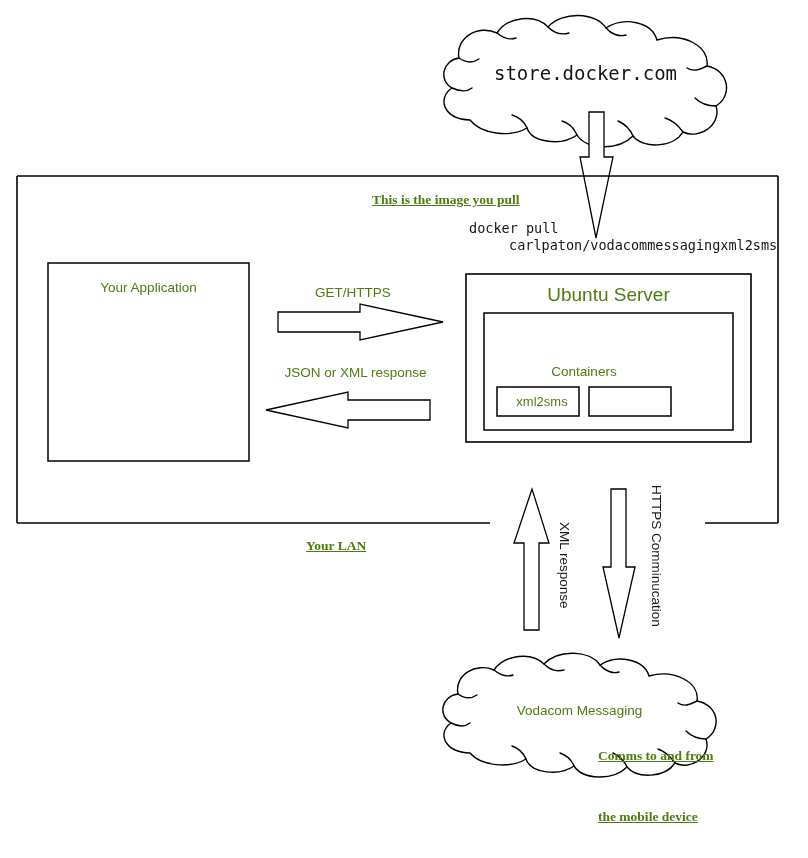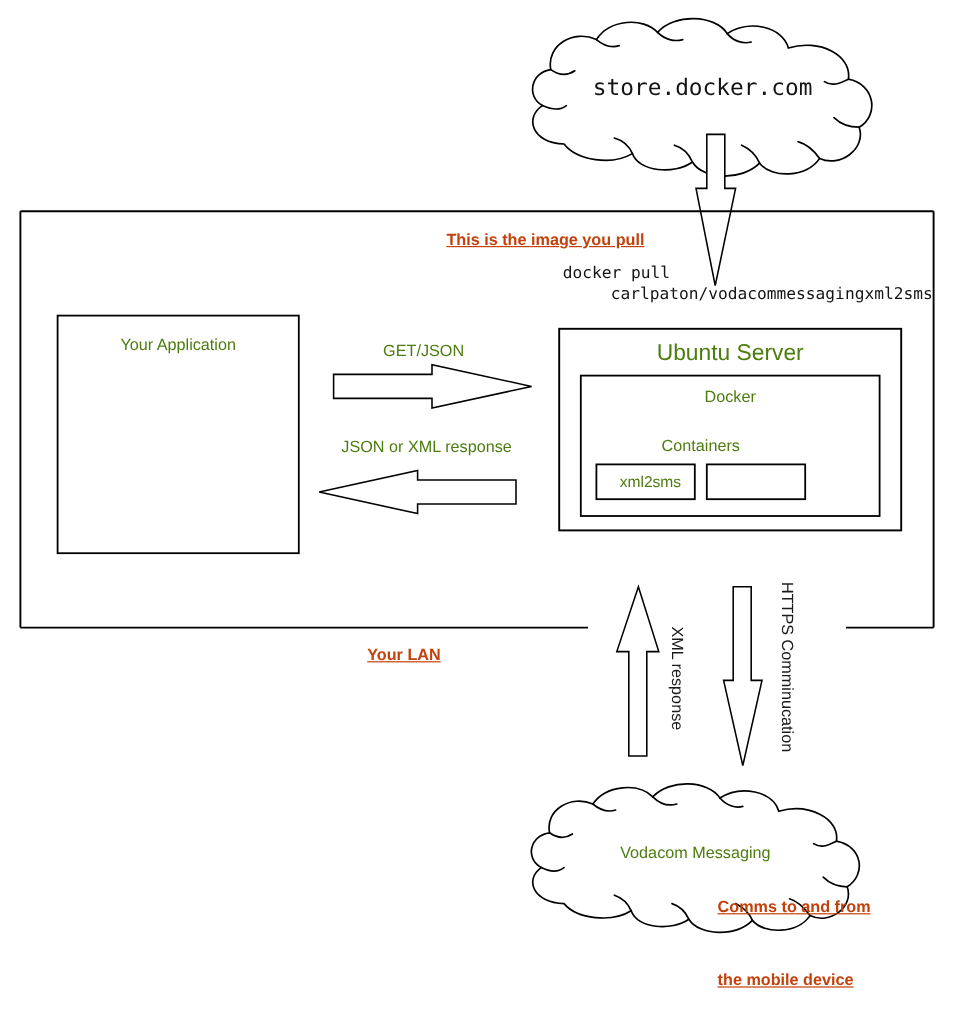--- a/index.html
+++ b/index.html
@@ -34,22 +34,22 @@
   }
   .txt-plain {
     font-family: "Liberation Sans", sans-serif;
     color: #4d7c0f;
   }
   .txt-mono {
     font-family: "DejaVu Sans Mono", "Liberation Mono", monospace;
     color: #141414;
   }
   .txt-red {
-    font-family: Liberation Sans, sans-serif;
-    color: #c2410c;
+    font-family: Liberation Serif, serif;
+    color: #4d7c0f;
     font-weight: bold;
     text-decoration: underline;
     text-align: center;
   }
   .center-lbl {
     text-align: center;
   }
   .rot-lbl {
     position: absolute;
     white-space: pre;
@@ -210,27 +210,26 @@
   <div class="lbl txt-mono center-lbl" style="left:443px; top:62px; width:285px; font-size:19px;">store.docker.com</div>
 
   <div class="lbl txt-red" style="left:372px; top:192px; font-size:13.5px;">This is the image you pull</div>
 
   <div class="lbl txt-mono" style="left:469px; top:221px; font-size:13.5px;">docker pull</div>
 
   <div class="lbl txt-mono" style="left:469px; top:238px; font-size:13.5px;margin-left:40px;">carlpaton/vodacommessagingxml2sms</div>
 
   <div class="lbl txt-plain center-lbl" style="left:48px; top:280px; width:201px; font-size:13.5px;">Your Application</div>
 
-  <div class="lbl txt-plain center-lbl" style="left:258px; top:285px; width:190px; font-size:13.5px;">GET/JSON</div>
+  <div class="lbl txt-plain center-lbl" style="left:258px; top:285px; width:190px; font-size:13.5px;">GET/HTTPS</div>
 
   <div class="lbl txt-plain center-lbl" style="left:248px; top:365px; width:215px; font-size:13.5px;">JSON or XML response</div>
 
   <div class="lbl txt-plain center-lbl" style="left:466px; top:284px; width:285px; font-size:19px;">Ubuntu Server</div>
 
-  <div class="lbl txt-plain center-lbl" style="left:484px; top:323px; width:249px; font-size:13.5px;">Docker</div>
 
   <div class="lbl txt-plain center-lbl" style="left:484px; top:364px; width:200px; font-size:13.5px;">Containers</div>
 
   <div class="lbl txt-plain center-lbl" style="left:497px; top:394px; width:90px; font-size:13px;">xml2sms</div>
 
   <div class="lbl txt-plain center-lbl" style="left:589px; top:394px; width:82px; font-size:13px;"></div>
 
   <div class="lbl txt-red" style="left:306px; top:538px; font-size:13.5px;">Your LAN</div>
 
   <div class="rot-lbl" style="left:572px; top:522px; font-size:13.5px;">XML response</div>

